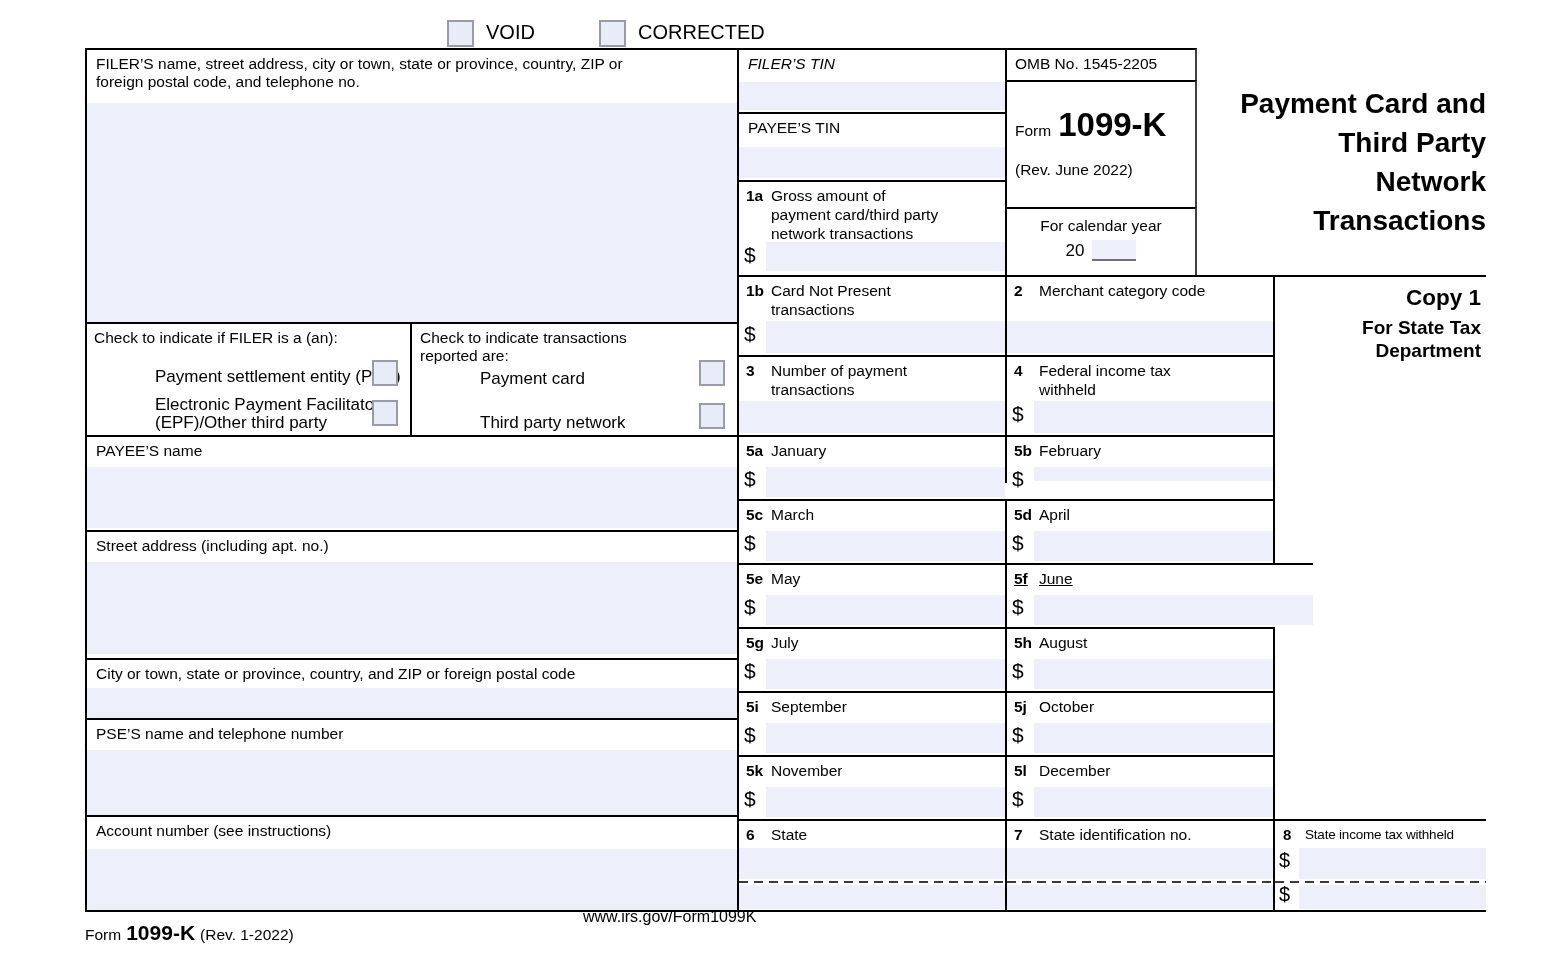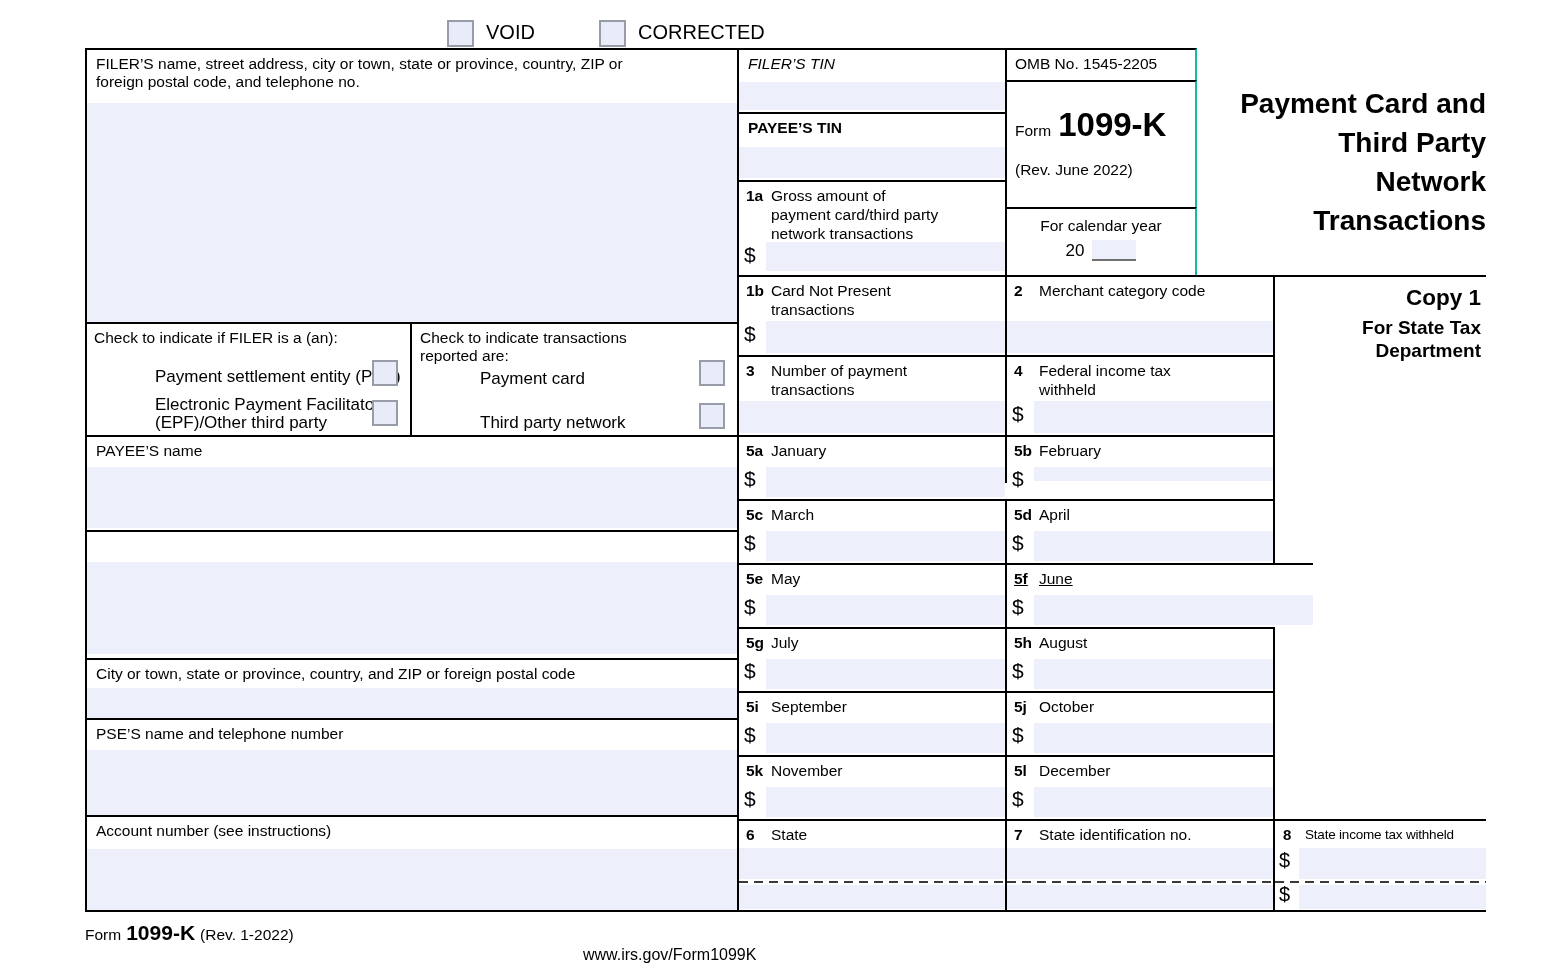--- a/index.html
+++ b/index.html
@@ -1,19 +1,19 @@
 <!DOCTYPE html>
 <html><head>
 <meta charset="utf-8">
 <style>
   html,body{margin:0;padding:0;background:#fff;}
   .page{position:relative;width:1568px;height:974px;background:#fff;
         font-family:"Liberation Sans", sans-serif;color:#000;overflow:hidden;}
   .cell{position:absolute;box-sizing:border-box;border-top:2px solid #000;border-left:2px solid #000;background:#fff;}
-  .cell.br{border-right:2px solid #14b8a6;}
+  .cell.br{border-right:2px solid #404040;}
   .fill{position:absolute;background:#EDF0FA;}
   .lbl{font-size:15.5px;line-height:18px;padding:5px 9px 0 9px;}
   .numrow{display:flex;align-items:flex-start;padding:4px 8px 0 7px;font-size:15.5px;line-height:19px;}
   .bnum{font-weight:bold;min-width:25px;flex:0 0 auto;}
   .btext{flex:0 1 auto;}
   .dollar{position:absolute;left:5px;font-size:21px;line-height:22px;}
   .cb{position:absolute;width:27px;height:27px;box-sizing:border-box;background:#E8ECF8;border:2px solid #989CA8;}
   .cb.small{width:26px;height:26px;}
   .toplabel{position:absolute;top:19px;font-size:20px;line-height:27px;text-align:right;}
   .dash{position:absolute;left:0;right:0;height:2px;
@@ -44,21 +44,21 @@
   <div class="cell" style="left:85px;top:48px;width:652px;height:274px;">
     <div class="lbl" style="max-width:575px;">FILER’S name, street address, city or town, state or province, country, ZIP or foreign postal code, and telephone no.</div>
     <div class="fill" style="left:0;right:0;top:53px;bottom:0;"></div>
   </div>
 
   <div class="cell" style="left:737px;top:48px;width:268px;height:64px;font-style:italic;">
     <div class="lbl">FILER’S TIN</div>
     <div class="fill" style="left:0;right:0;top:32px;height:28px;"></div>
   </div>
 
-  <div class="cell" style="left:737px;top:112px;width:272px;height:68px;font-weight:bold;">
+  <div class="cell" style="left:737px;top:112px;width:272px;height:68px;">
     <div class="lbl">PAYEE’S TIN</div>
     <div class="fill" style="left:0;right:0;top:33px;bottom:2px;"></div>
   </div>
 
   <div class="cell" style="left:737px;top:180px;width:268px;height:95px;">
     <div class="numrow">
       <span class="bnum">1a</span>
       <span class="btext" style="max-width:178px;">Gross amount of payment card/third party network transactions</span>
     </div>
     <span class="dollar" style="top:62px;">$</span>
@@ -243,20 +243,21 @@
       </div>
     <span class="dollar" style="top:31px;">$</span>
     <div class="fill" style="left:27px;right:0;top:30px;bottom:2px;"></div>
   </div>
 
   <div class="cell" style="left:85px;top:435px;width:652px;height:95px;">
     <div class="lbl">PAYEE’S name</div>
     <div class="fill" style="left:0;right:0;top:30px;bottom:2px;"></div>
   </div>
   <div class="cell" style="left:85px;top:530px;width:652px;height:128px;">
+    <div class="lbl">Street address (including apt. no.)</div>
     <div class="fill" style="left:0;right:0;top:30px;bottom:4px;"></div>
   </div>
   <div class="cell" style="left:85px;top:658px;width:652px;height:60px;">
     <div class="lbl">City or town, state or province, country, and ZIP or foreign postal code</div>
     <div class="fill" style="left:0;right:0;top:28px;bottom:0;"></div>
   </div>
   <div class="cell" style="left:85px;top:718px;width:652px;height:97px;">
     <div class="lbl">PSE’S name and telephone number</div>
     <div class="fill" style="left:0;right:0;top:30px;bottom:0;"></div>
   </div>
@@ -299,15 +300,15 @@
 
   <div class="hline" style="left:85px;top:910px;width:1401px;height:2px;"></div>
 
   <div class="footer-item" style="left:85px;top:921px;">
     <span style="display:inline-flex;align-items:baseline;gap:5px;">
       <span class="formword">Form</span>
       <span class="bigform" style="font-size:21px;">1099-K</span>
       <span class="formword">(Rev. 1-2022)</span>
     </span>
   </div>
-  <div class="footer-item" style="left:583px;top:946px;font-size:16px;">www.irs.gov/Form1099K</div>
+  <div class="footer-item" style="left:583px;top:908px;font-size:16px;">www.irs.gov/Form1099K</div>
 
 </div>
 
 </body></html>

